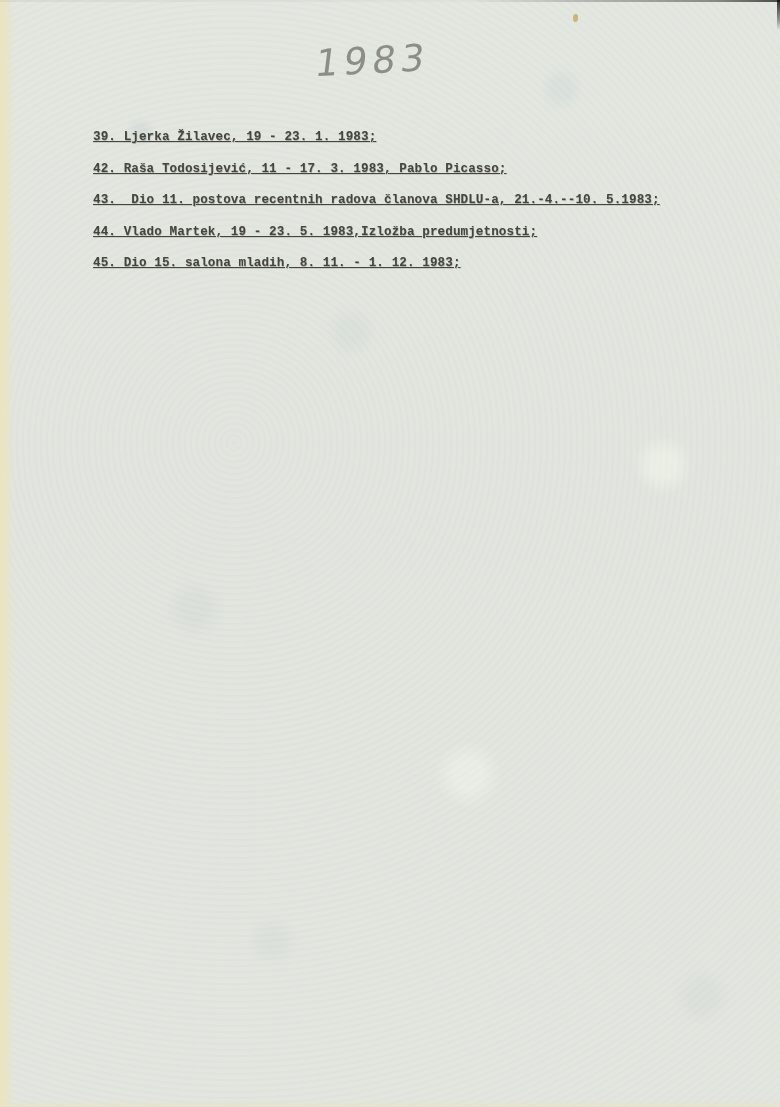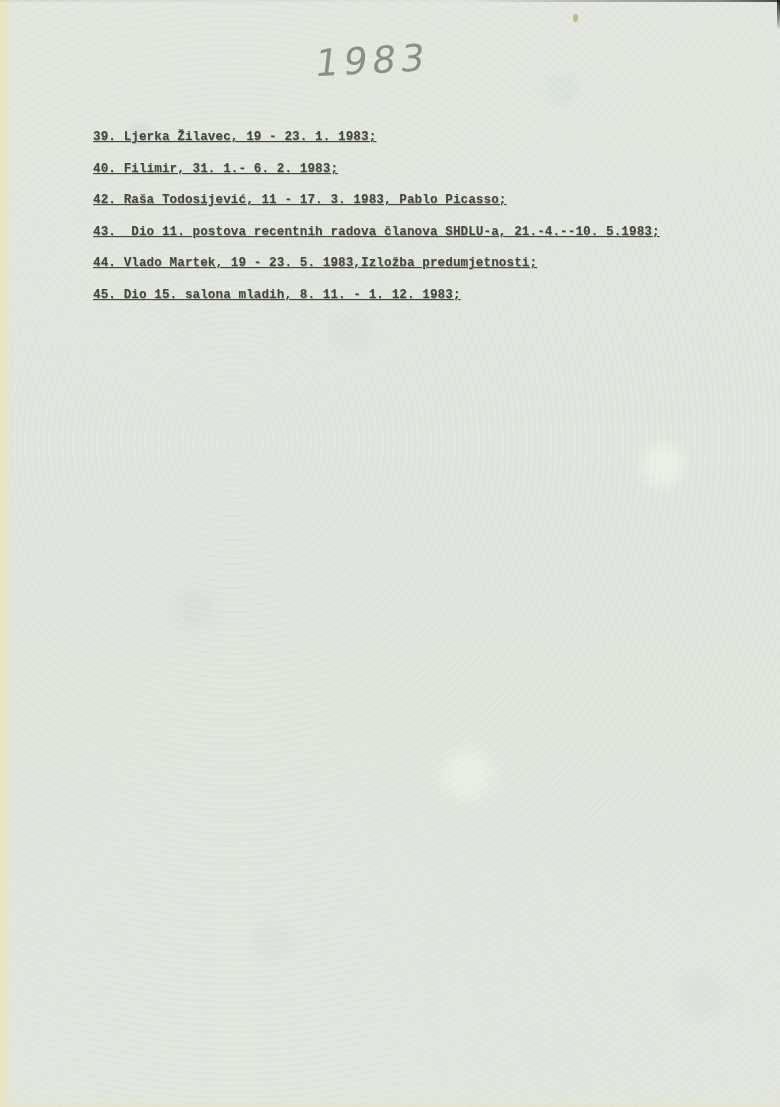--- a/index.html
+++ b/index.html
@@ -105,20 +105,19 @@
   <div class="edge-left"></div>
   <div class="edge-bottom"></div>
   <div class="edge-top-shadow"></div>
   <div class="corner-dark"></div>
   <div class="speck"></div>
 
   <div class="handwritten-year">1983</div>
 
   <div class="typed-list">
     <div class="typed-line">39. Ljerka Žilavec, 19 - 23. 1. 1983;</div>
-    <div class="typed-line">40. Filimir, 31. 1.- 6. 2. 1983;</div>
     <div class="typed-line">42. Raša Todosijević, 11 - 17. 3. 1983, Pablo Picasso;</div>
     <div class="typed-line">43.  Dio 11. postova recentnih radova članova SHDLU-a, 21.-4.--10. 5.1983;</div>
     <div class="typed-line">44. Vlado Martek, 19 - 23. 5. 1983,Izložba predumjetnosti;</div>
     <div class="typed-line">45. Dio 15. salona mladih, 8. 11. - 1. 12. 1983;</div>
   </div>
 
 </div>
 
 </body></html>

